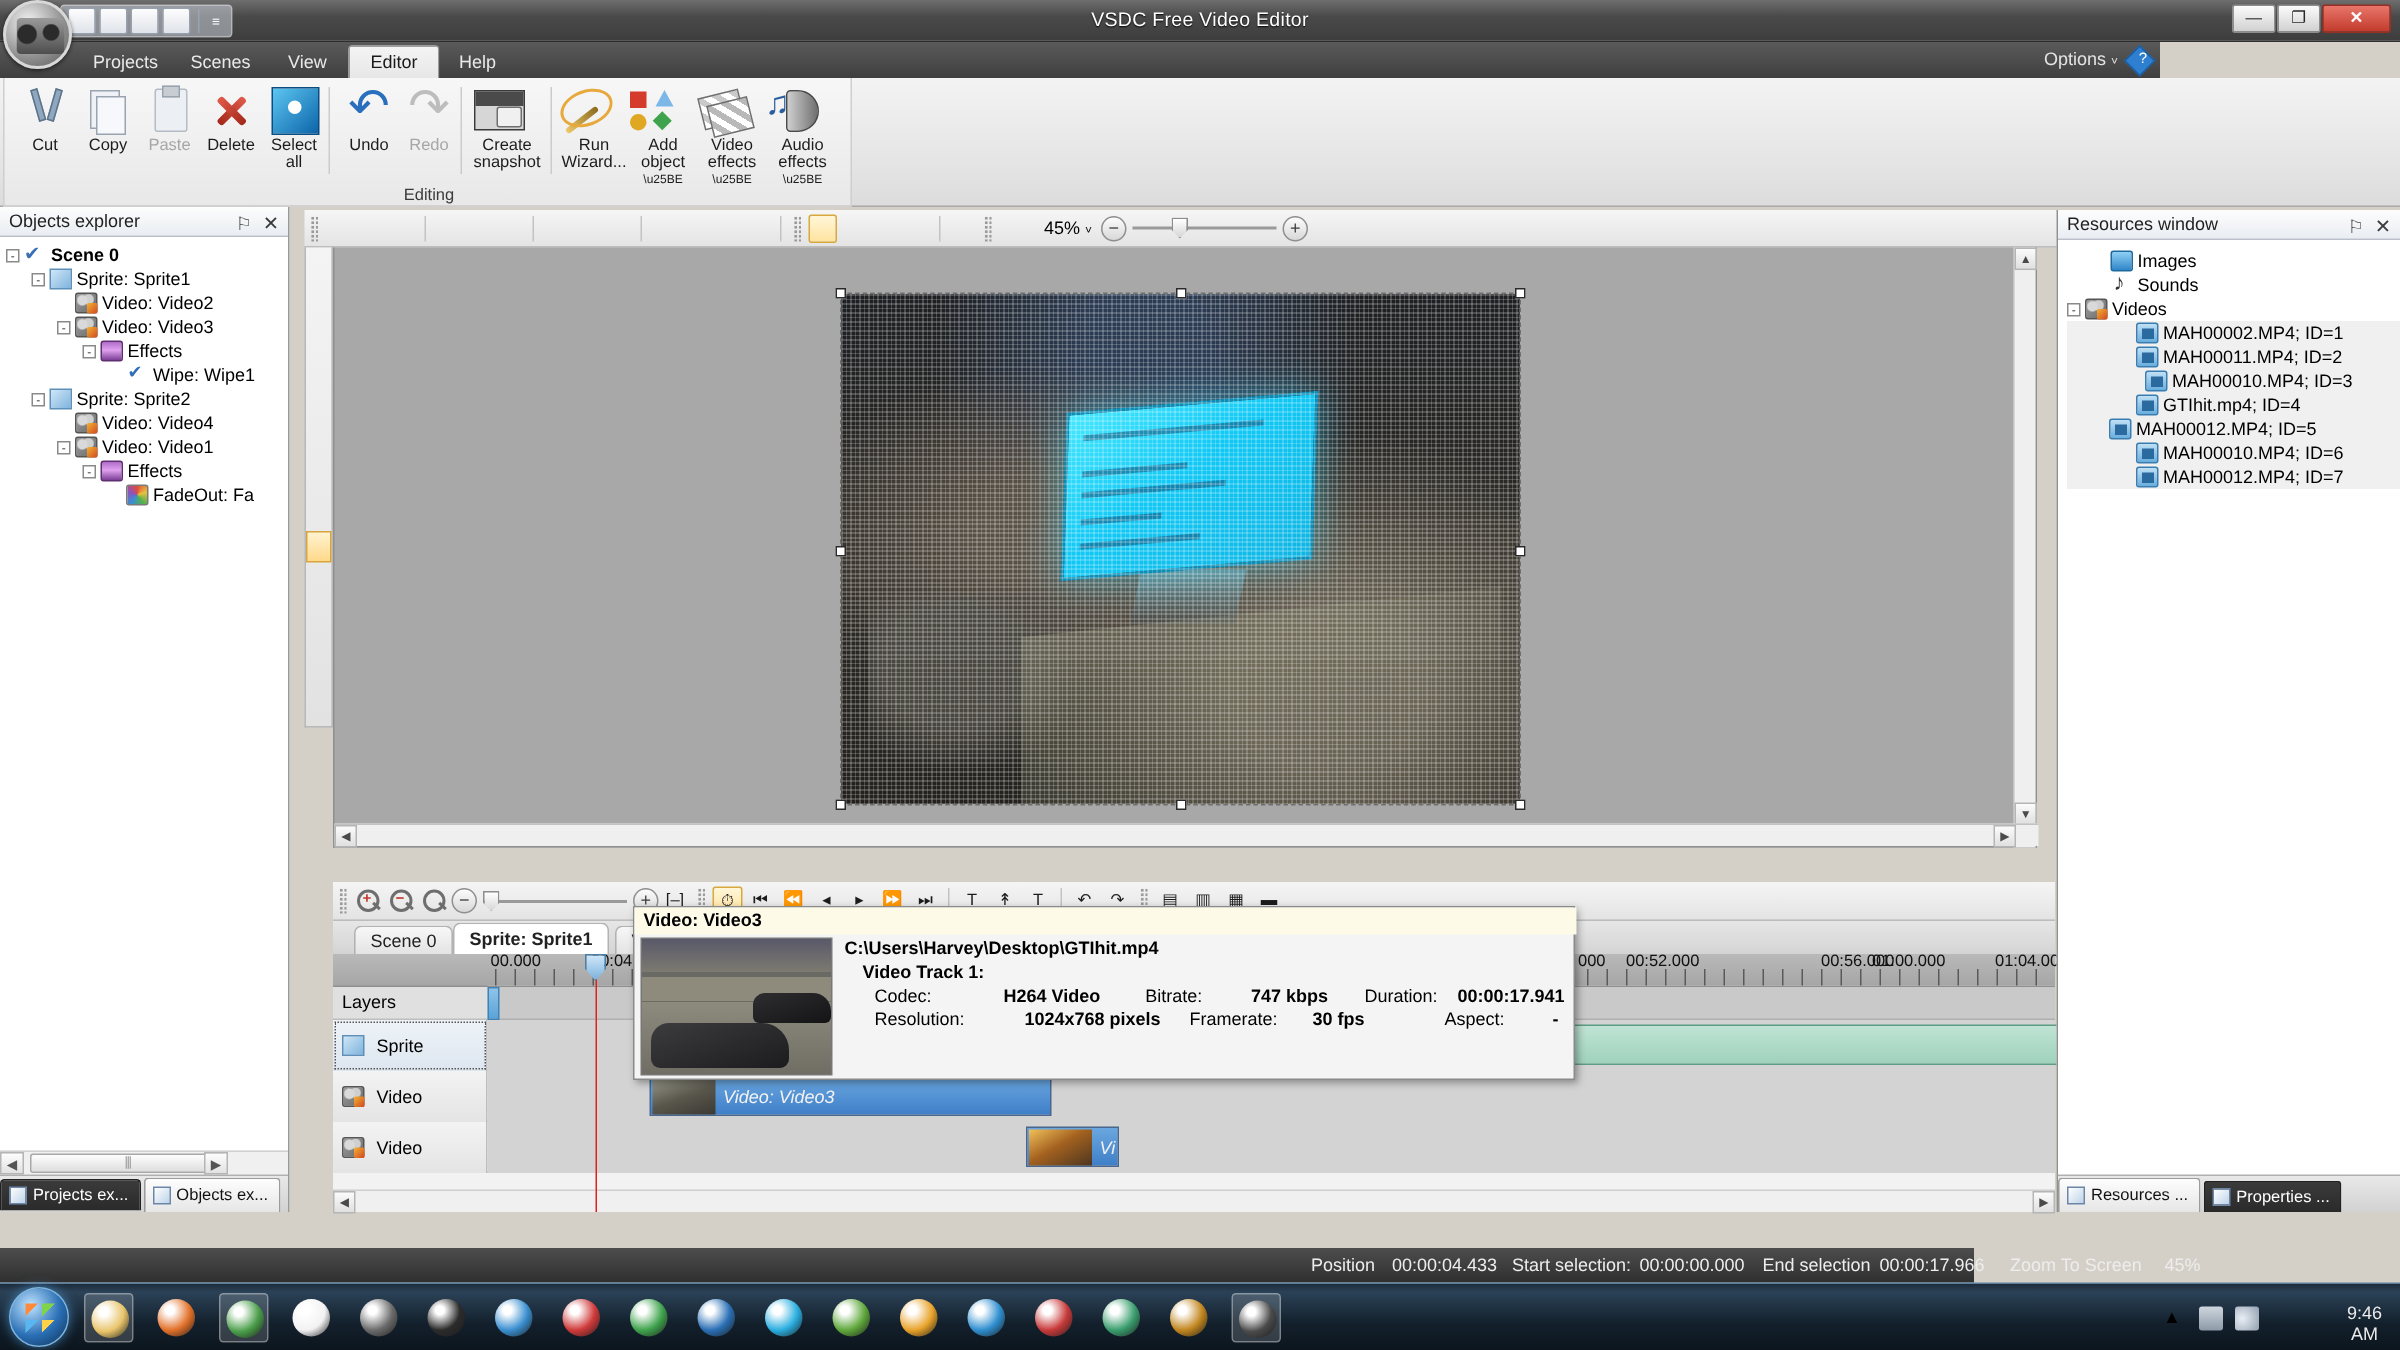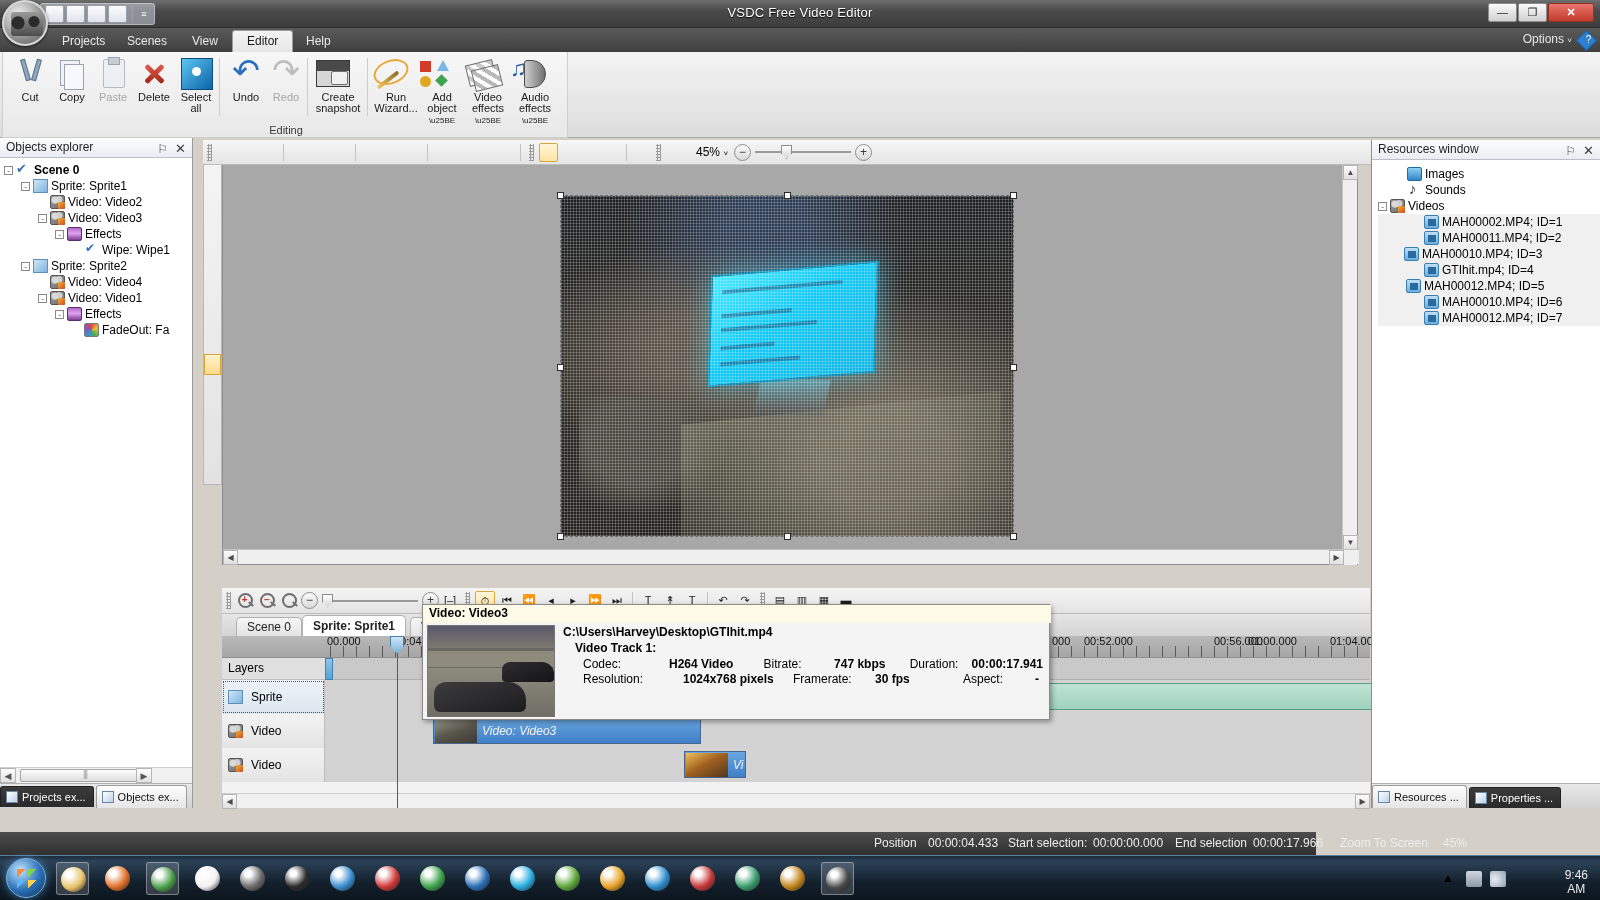--- a/index.html
+++ b/index.html
@@ -51,21 +51,21 @@
   .winbtn{ width:29px; height:19px; border:1px solid #8d8d8d; border-radius:2px;
     background:linear-gradient(to bottom,#fbfbfb,#d0d0d0); position:relative;}
   .winbtn.close{ width:46px; background:linear-gradient(to bottom,#e8756a,#c23b2c);
     border-color:#963023; }
   .winbtn .g{ position:absolute; left:0; top:0; width:100%; height:100%;
     color:#2a2a2a; font-size:11px; line-height:17px; text-align:center; }
   .winbtn.close .g{ color:#fff; font-weight:bold; }
 
   
   .ribbontabs{
-    position:absolute; left:0; top:28px; width:1600px; height:24px;
+    position:absolute; left:0; top:28px; width:1440px; height:24px;
     background:linear-gradient(to bottom,#5a5a5a,#3f3f3f);
   }
   .rtab{
     position:absolute; top:2px; height:22px; padding:0 14px; line-height:22px;
     color:#e9e9e9; font-size:12px; cursor:default;
   }
   .rtab.active{
     background:linear-gradient(to bottom,#f4f4f4,#e6e6e6);
     color:#1a1a1a; border:1px solid #9c9c9c; border-bottom:none;
     border-radius:3px 3px 0 0; top:2px; height:23px; line-height:21px;
@@ -955,21 +955,21 @@
         <div class="tnode res-item" style="padding-left: 34px;">
           <span class="tspace"></span>
           <span class="ticon ico-vidsmall"></span>
           <span>MAH00002.MP4; ID=1</span>
         </div>
         <div class="tnode res-item" style="padding-left: 34px;">
           <span class="tspace"></span>
           <span class="ticon ico-vidsmall"></span>
           <span>MAH00011.MP4; ID=2</span>
         </div>
-        <div class="tnode res-item" style="padding-left: 14px;">
+        <div class="tnode res-item" style="padding-left: 40px;">
           <span class="tspace"></span>
           <span class="ticon ico-vidsmall"></span>
           <span>MAH00010.MP4; ID=3</span>
         </div>
         <div class="tnode res-item" style="padding-left: 34px;">
           <span class="tspace"></span>
           <span class="ticon ico-vidsmall"></span>
           <span>GTIhit.mp4; ID=4</span>
         </div>
         <div class="tnode res-item" style="padding-left: 16px;">

